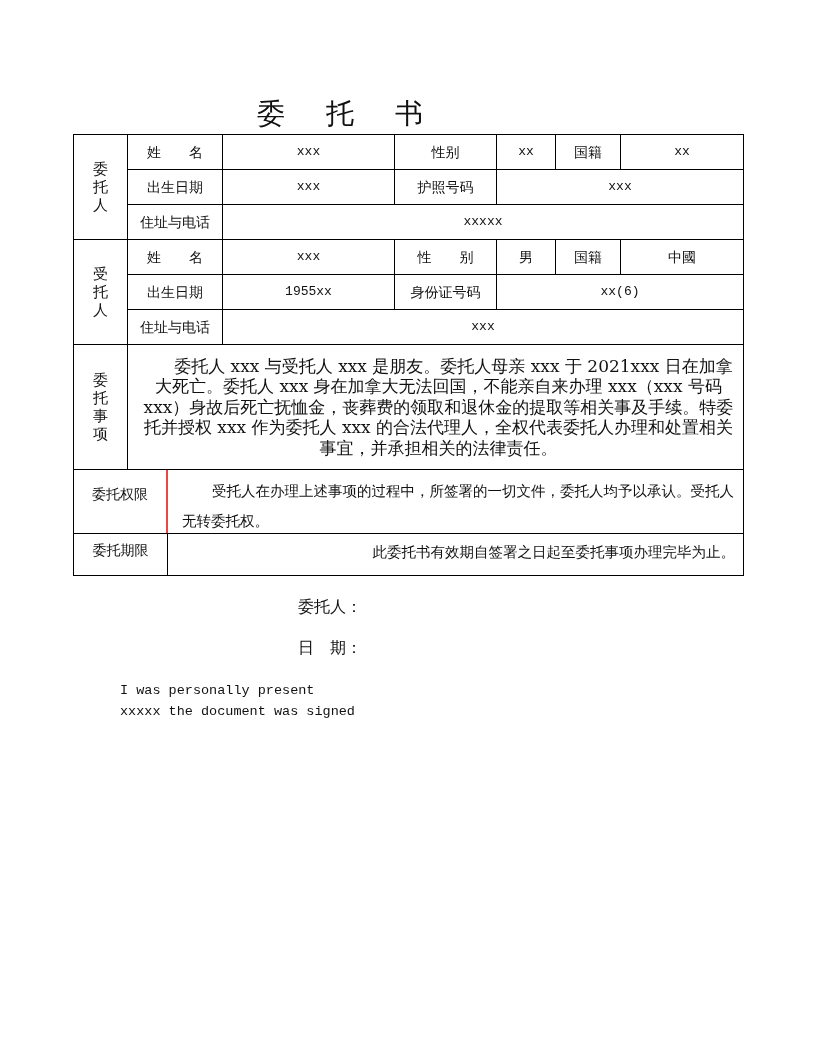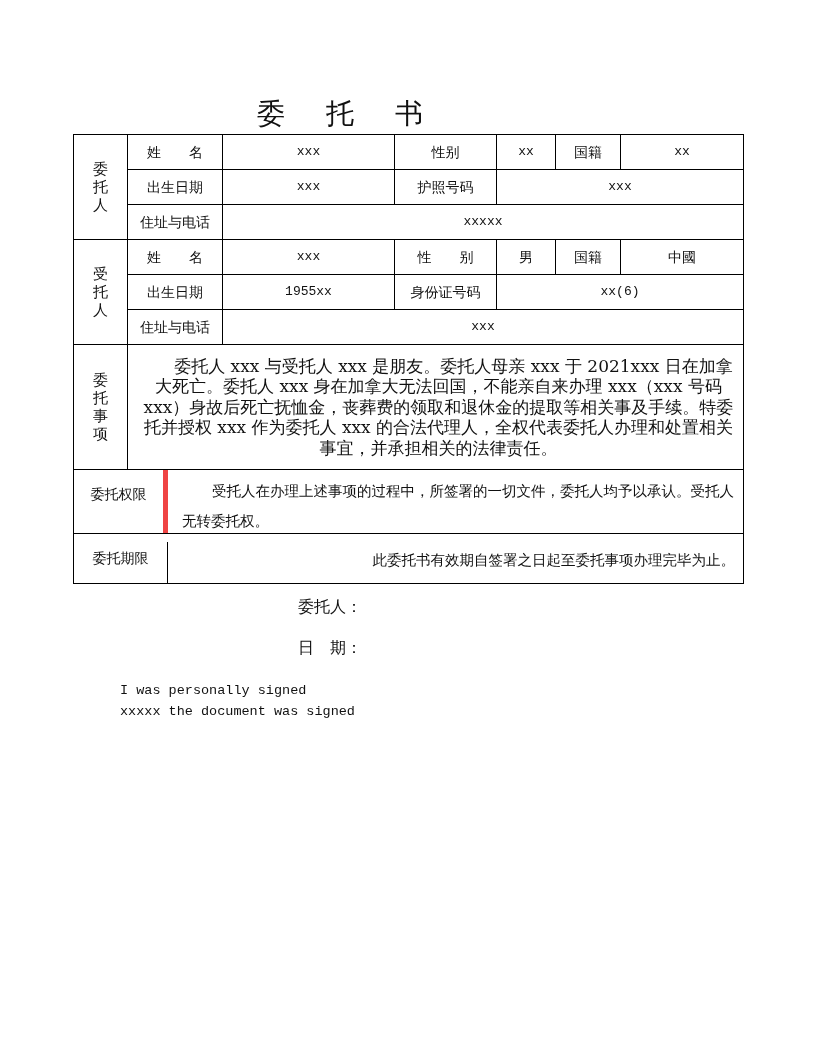--- a/index.html
+++ b/index.html
@@ -87,33 +87,33 @@
       <span>托</span>
       <span>事</span>
       <span>项</span>
     </td>
     <td colspan="6" class="para"><span class="indent"></span><span>委托人 xxx 与受托人 xxx 是朋友。委托人母亲 xxx 于 2021xxx 日在加拿大死亡。委托人 xxx 身在加拿大无法回国，不能亲自来办理 xxx（xxx 号码 xxx）身故后死亡抚恤金，丧葬费的领取和退休金的提取等相关事及手续。特委托并授权 xxx 作为委托人 xxx 的合法代理人，全权代表委托人办理和处置相关事宜，并承担相关的法律责任。</span></td>
   </tr>
 
   <tr>
     <td colspan="7" style="padding:0;height:63px;">
       <div style="display:flex;height:63px;">
-        <div style="width:94px;border-right:5px solid #ef4444;display:flex;align-items:flex-start;justify-content:center;padding-top:16px;box-sizing:border-box;">委托权限</div>
+        <div style="width:94px;border-right:2px solid #ef4444;display:flex;align-items:flex-start;justify-content:center;padding-top:16px;box-sizing:border-box;">委托权限</div>
         <div class="para" style="flex:1;padding:12px 8px 0 4px;text-align:left;line-height:30px;font-size:14.5px;"><span class="indent"></span><span>受托人在办理上述事项的过程中，所签署的一切文件，委托人均予以承认。受托人无转委托权。</span></div>
       </div>
     </td>
   </tr>
   <tr>
     <td colspan="7" style="padding:0;height:41px;">
-      <div style="display:flex;height:41px;margin-top:8px;">
+      <div style="display:flex;height:41px;">
         <div style="width:94px;border-right:1px solid #000;display:flex;align-items:flex-start;justify-content:center;padding-top:8px;box-sizing:border-box;">委托期限</div>
         <div style="flex:1;padding:10px 8px 0 20px;text-align:right;font-size:14.5px;">此委托书有效期自签署之日起至委托事项办理完毕为止。</div>
       </div>
     </td>
   </tr>
 </tbody>
   </table>
 
 <div class="sig" style="top:597px;">委托人：</div>
 <div class="sig" style="top:638px;">日　期：</div>
 
-<div class="note"><span>I was personally signed</span>
+<div class="note"><span>I was personally present</span>
 <span>xxxxx the document was signed</span></div>
 
 </body></html>

